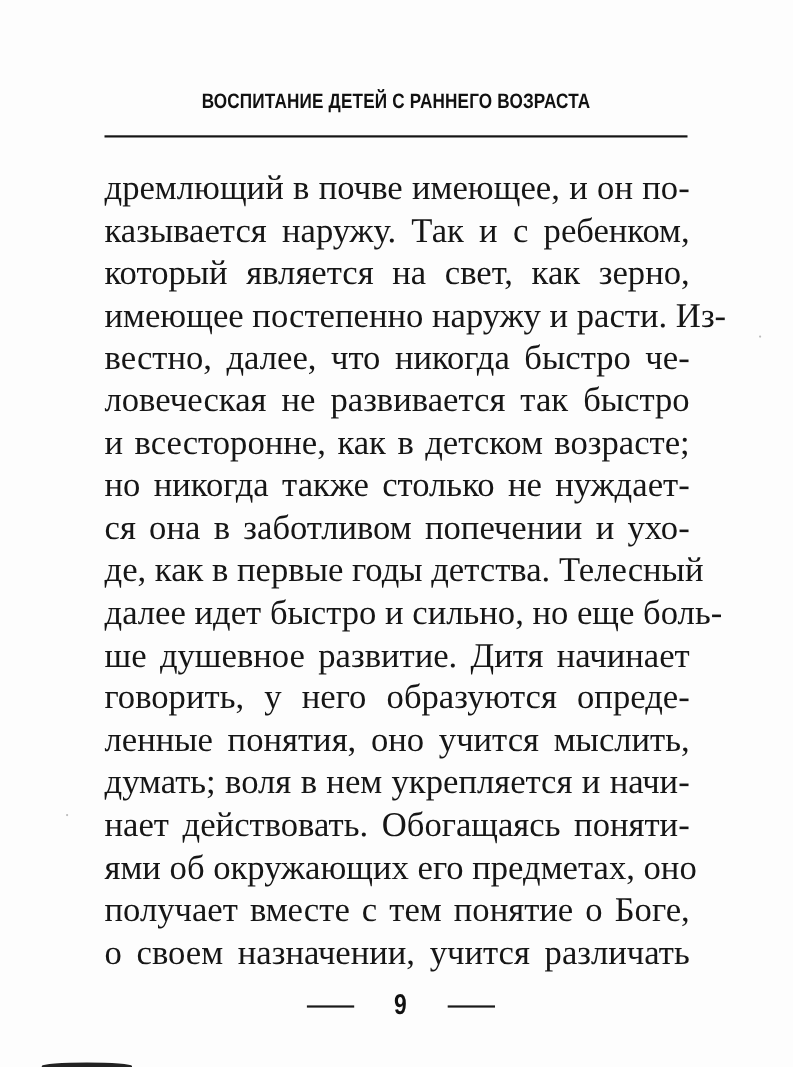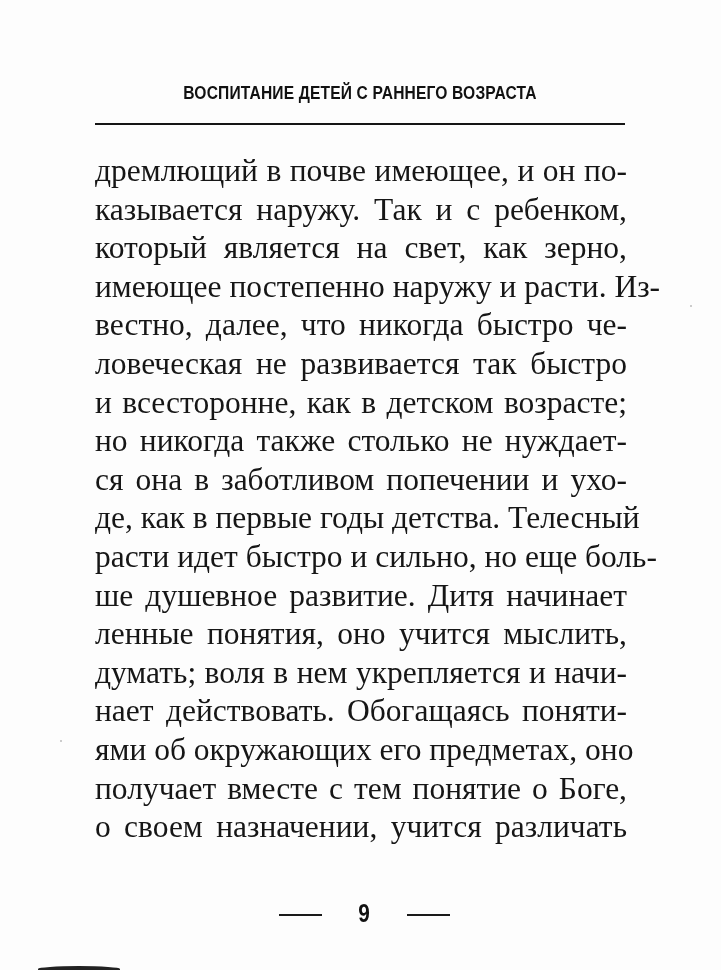--- a/index.html
+++ b/index.html
@@ -119,22 +119,23 @@
     <span class="line">дремлющий в почве имеющее, и он по-</span>
     <span class="line">казывается наружу. Так и с ребенком,</span>
     <span class="line">который является на свет, как зерно,</span>
     <span class="line">имеющее постепенно наружу и расти. Из-</span>
     <span class="line">вестно, далее, что никогда быстро че-</span>
     <span class="line">ловеческая не развивается так быстро</span>
     <span class="line">и всесторонне, как в детском возрасте;</span>
     <span class="line">но никогда также столько не нуждает-</span>
     <span class="line">ся она в заботливом попечении и ухо-</span>
     <span class="line">де, как в первые годы детства. Телесный</span>
-    <span class="line">расти идет быстро и сильно, но еще боль-</span>
+    <span class="line">далее идет быстро и сильно, но еще боль-</span>
     <span class="line">ше душевное развитие. Дитя начинает</span>
+    <span class="line">говорить, у него образуются опреде-</span>
     <span class="line">ленные понятия, оно учится мыслить,</span>
     <span class="line">думать; воля в нем укрепляется и начи-</span>
     <span class="line">нает действовать. Обогащаясь поняти-</span>
     <span class="line">ями об окружающих его предметах, оно</span>
     <span class="line">получает вместе с тем понятие о Боге,</span>
     <span class="line last">о своем назначении, учится различать</span>
   </div>
 
   <div class="folio">
     <div class="folio-dash left"></div>

